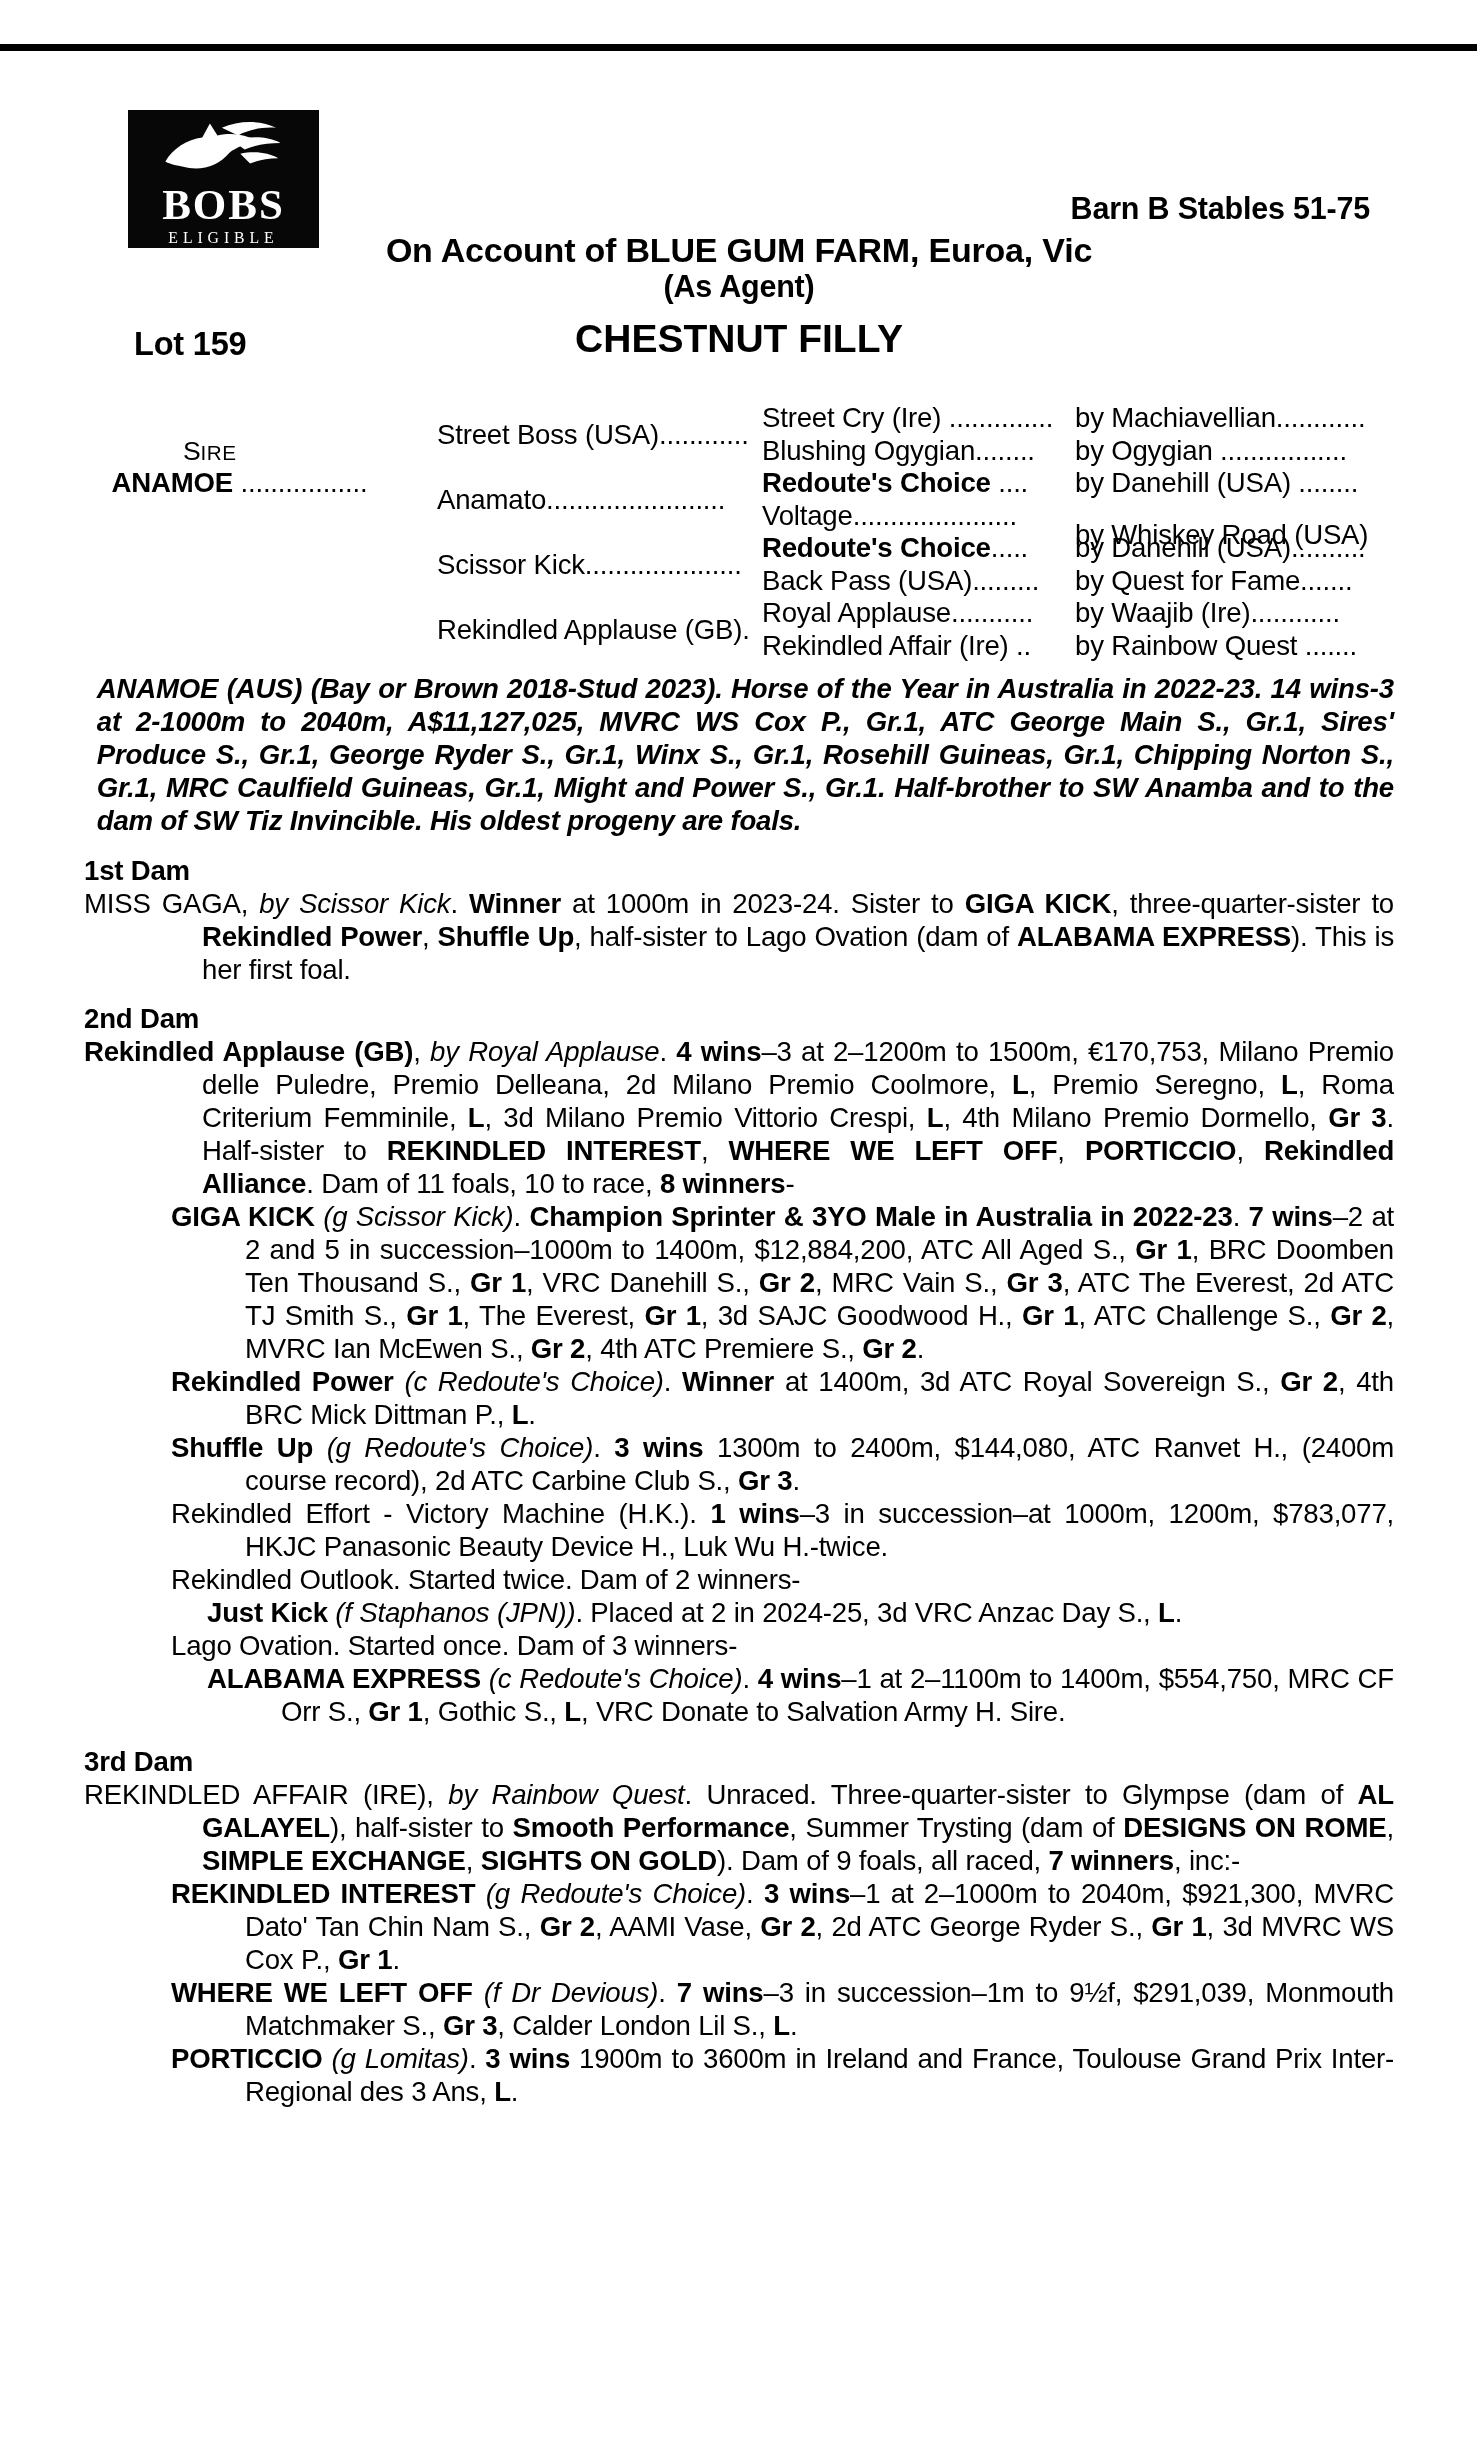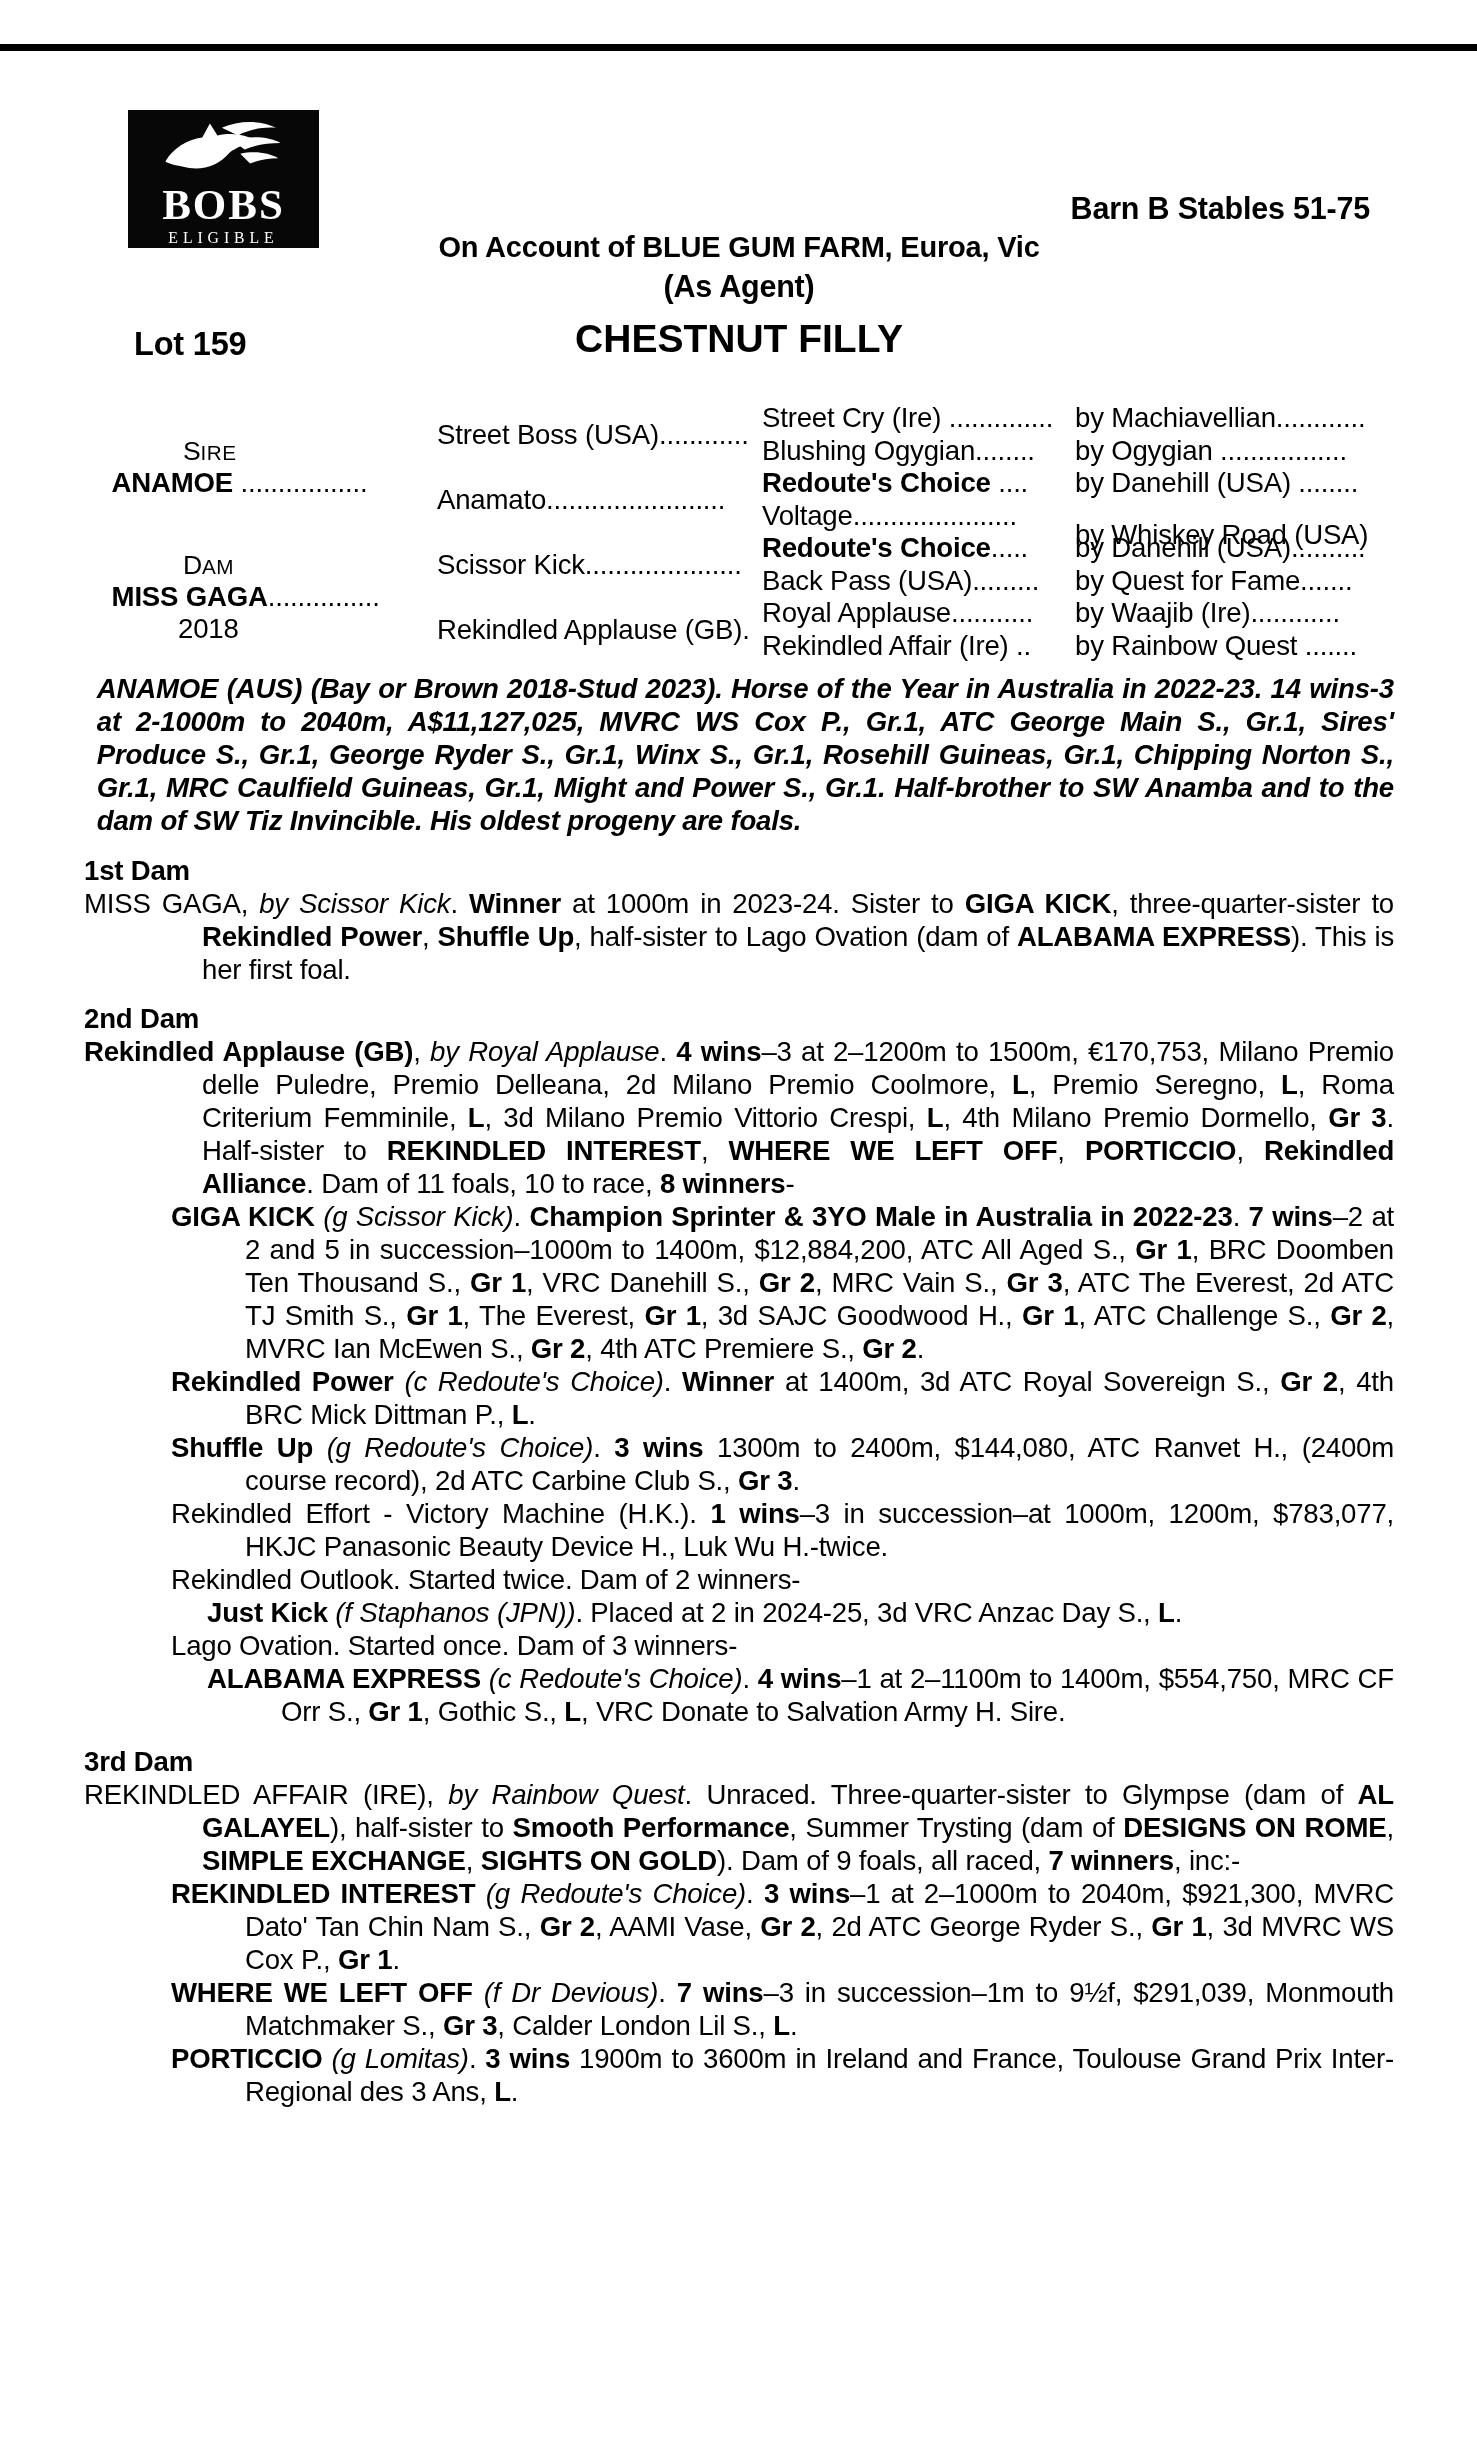--- a/index.html
+++ b/index.html
@@ -25,21 +25,21 @@
     font-family:"Liberation Serif","DejaVu Serif",serif;
     color:#fff;font-size:43px;font-weight:bold;line-height:1;letter-spacing:2px;margin-top:2px;
   }
   .logo-sub{
     font-family:"Liberation Serif","DejaVu Serif",serif;
     color:#fff;font-size:15.8px;letter-spacing:4.9px;line-height:1;margin-top:3.9px;
   }
 
   
   .barn{position:absolute;top:191px;right:108px;font-weight:bold;font-size:30.5px;}
-  .account{position:absolute;top:231px;left:0;width:1478px;text-align:center;font-weight:bold;font-size:29px;}
+  .account{position:absolute;top:231px;left:0;width:1478px;text-align:center;font-weight:bold;font-size:34px;}
   .agent{position:absolute;top:269px;left:0;width:1478px;text-align:center;font-weight:bold;font-size:30.5px;}
   .lot{position:absolute;top:326px;left:134px;font-weight:bold;font-size:32.5px;}
   .colour-title{position:absolute;top:317px;left:0;width:1478px;text-align:center;font-weight:bold;font-size:39px;letter-spacing:0;}
   .branded{position:absolute;top:366px;left:0;width:1478px;text-align:center;font-size:28.6px;}
   .stack{display:inline-flex;flex-direction:column;align-items:center;vertical-align:middle;line-height:0.95;margin:0 9.9px;}
   .stack.brandmark{font-size:14.8px;margin:0 5.9px;}
   .stack.brandnum{font-size:25.6px;}
 
   
   .pedigree{
@@ -94,25 +94,20 @@
   <div class="lot">Lot 159</div>
   <div class="colour-title">CHESTNUT FILLY</div>
 
 
   <div class="pedigree">
 
     <div class="cell gen1" style="grid-column:1;grid-row:1/5;">
       <div class="gen-label"><span class="lab-big">S</span><span class="lab-small">IRE</span></div>
       <div class="gen-name"><span class="b">ANAMOE</span><span> .................</span></div>
     </div>
-    <div class="cell gen1" style="grid-column:1;grid-row:5/9;">
-      <div class="gen-label"><span class="lab-big">D</span><span class="lab-small">AM</span></div>
-      <div class="gen-name"><span class="b">MISS GAGA</span><span>...............</span></div>
-      <div class="gen-year">2018</div>
-    </div>
 
     <div class="cell" style="grid-column:2;grid-row:1/3;"><span>Street Boss (USA)</span><span>............</span></div>
     <div class="cell" style="grid-column:2;grid-row:3/5;"><span>Anamato</span><span>........................</span></div>
     <div class="cell" style="grid-column:2;grid-row:5/7;"><span>Scissor Kick</span><span>.....................</span></div>
     <div class="cell" style="grid-column:2;grid-row:7/9;"><span>Rekindled Applause (GB)</span><span>.</span></div>
 
     <div class="cell" style="grid-column:3;grid-row:1;"><span>Street Cry (Ire)</span><span> ..............</span></div>
     <div class="cell" style="grid-column:4;grid-row:1;">by Machiavellian............</div>
     <div class="cell" style="grid-column:3;grid-row:2;"><span>Blushing Ogygian</span><span>........</span></div>
     <div class="cell" style="grid-column:4;grid-row:2;">by Ogygian .................</div>

